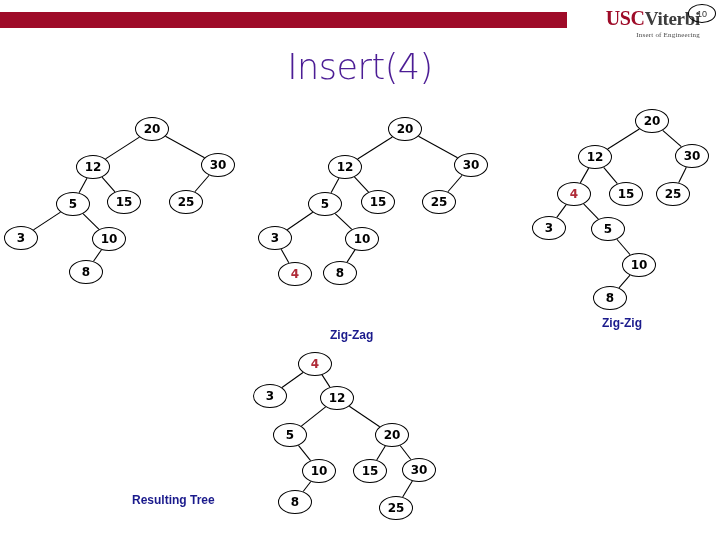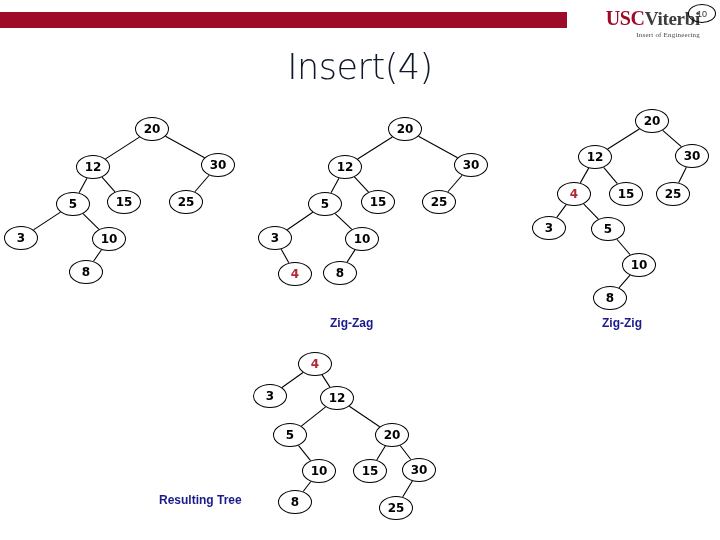--- a/index.html
+++ b/index.html
@@ -73,21 +73,21 @@
     box-sizing: border-box;
   }
   
   #slide-title {
     position: absolute;
     left: 0;
     top: 47px;
     width: 720px;
     text-align: center;
     font-size: 35px;
-    color: #0f172a;
+    color: #4c1d95;
     font-family: "DejaVu Sans", sans-serif;
     font-weight: 300;
     letter-spacing: -0.5px;
   }
   
   .tree { position: absolute; }
   .node {
     position: absolute;
     border: 1.3px solid #000;
     border-radius: 50%;
@@ -224,17 +224,17 @@
         <div class="node w1" style="left: 273px; top: 423px;">5</div>
         <div class="node w1" style="left: 375px; top: 423px;">20</div>
         <div class="node w1" style="left: 302px; top: 459px;">10</div>
         <div class="node w1" style="left: 353px; top: 459px;">15</div>
         <div class="node w1" style="left: 402px; top: 458px;">30</div>
         <div class="node w1" style="left: 278px; top: 490px;">8</div>
         <div class="node w1" style="left: 379px; top: 496px;">25</div>
       </div>
     </div>
 
-  <div class="caption" style="left:330px; top:316px;">Zig-Zag</div>
+  <div class="caption" style="left:330px; top:328px;">Zig-Zag</div>
   <div class="caption" style="left:602px; top:316px;">Zig-Zig</div>
-  <div class="caption" style="left:159px; top:493px;">Resulting Tree</div>
+  <div class="caption" style="left:132px; top:493px;">Resulting Tree</div>
 
 </div>
 
 </body></html>

